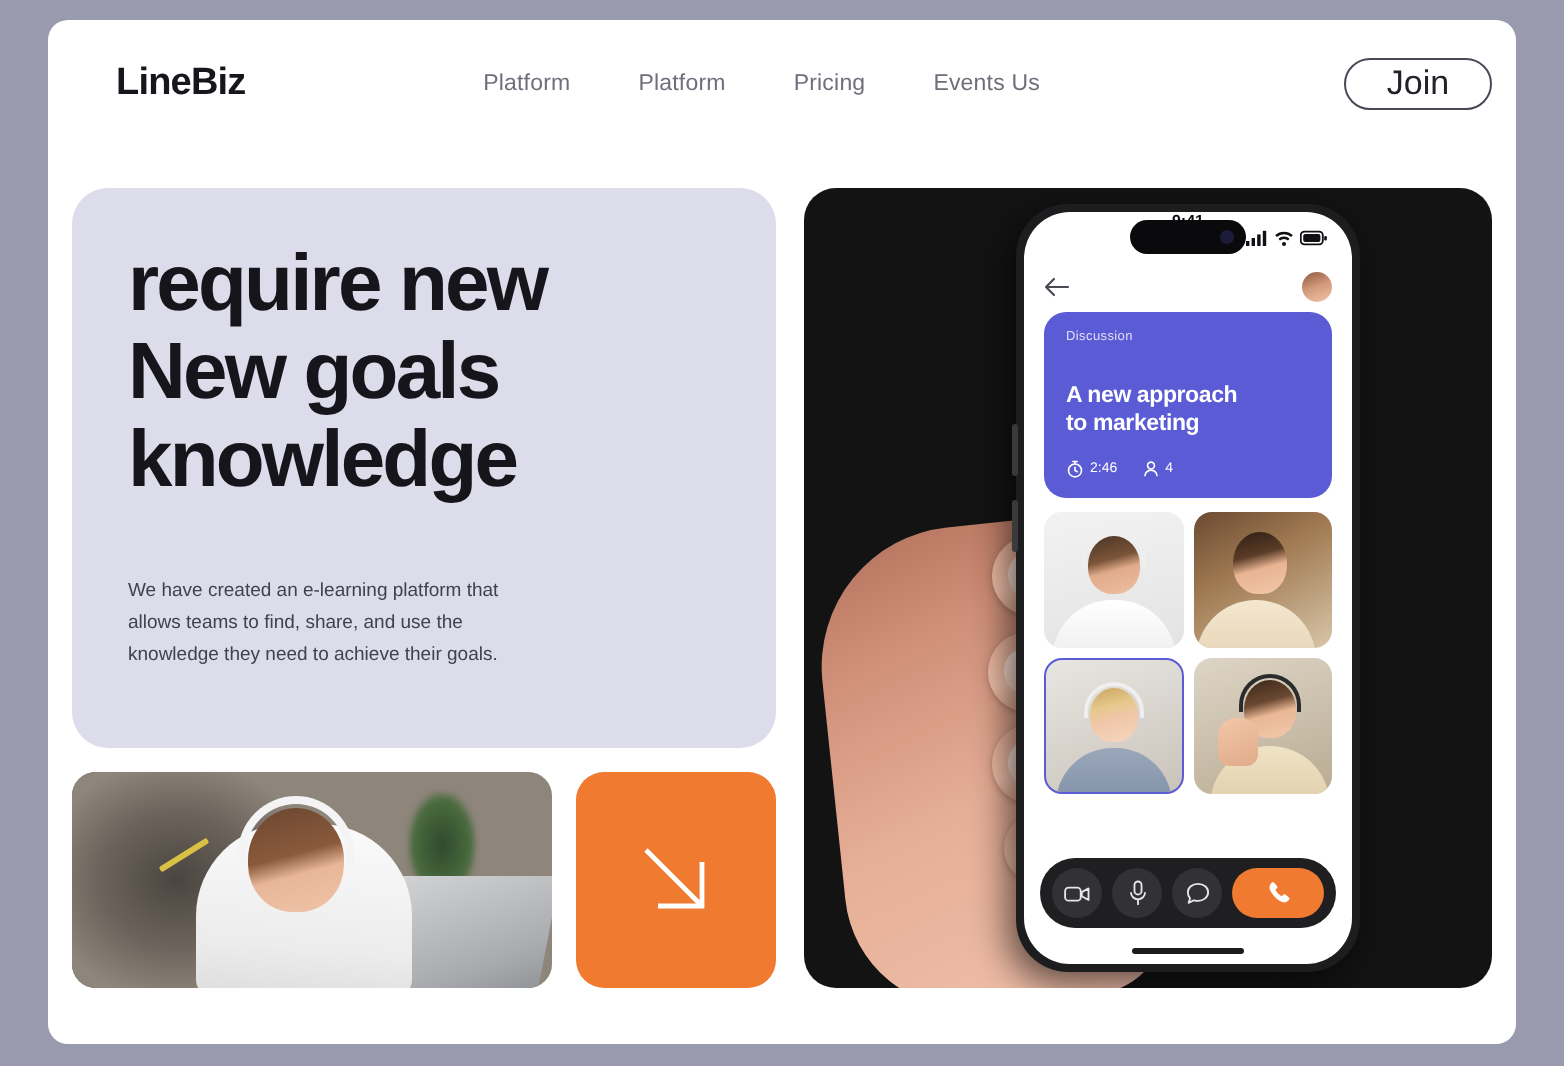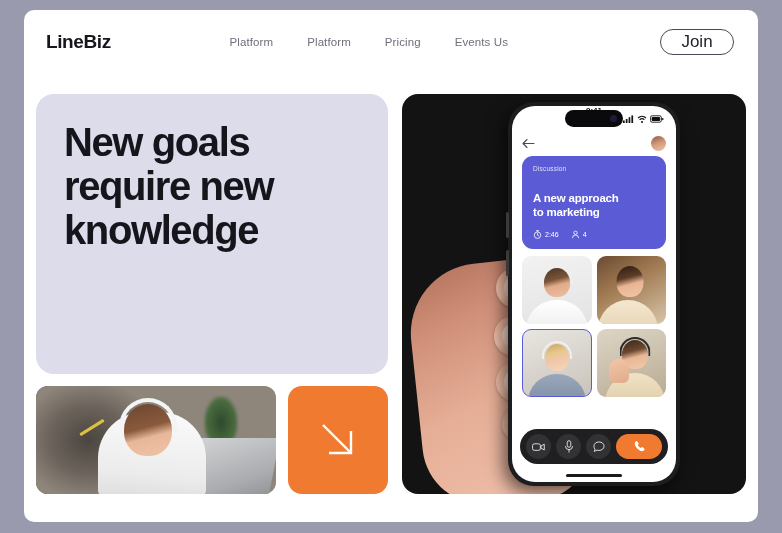--- a/index.html
+++ b/index.html
@@ -19,21 +19,21 @@
     width: 734px;
     height: 512px;
     background: #ffffff;
     border-radius: 10px;
     overflow: hidden;
   }
 
   
   .site-header {
     position: absolute;
-    left: 0; top: 0;
+    left: 12px; top: 0;
     width: 734px;
     height: 64px;
     display: flex;
     align-items: center;
     padding: 0 24px 0 12px;
   }
 
   .logo {
     font-size: 19px;
     font-weight: bold;
@@ -426,24 +426,25 @@
       <div class="nav-link">Pricing</div>
       <div class="nav-link">Events Us</div>
       <div class="join-btn">Join</div>
     </div>
   </div>
 
   <div class="main">
 
     <div class="hero-card">
       <div class="hero-title">
+        <div>require new</div>
         <div>New goals</div>
-        <div>require new</div>
         <div>knowledge</div>
       </div>
+      <div class="hero-sub">We have created an e-learning platform that allows teams to find, share, and use the knowledge they need to achieve their goals.</div>
     </div>
 
     <div class="photo-card">
       <div class="ph-bg"></div>
       <div class="ph-plant"></div>
       <div class="ph-laptop"></div>
       <div class="ph-person"></div>
       <div class="ph-head"></div>
       <div class="ph-headphone"></div>
       <div class="ph-pencil"></div>

